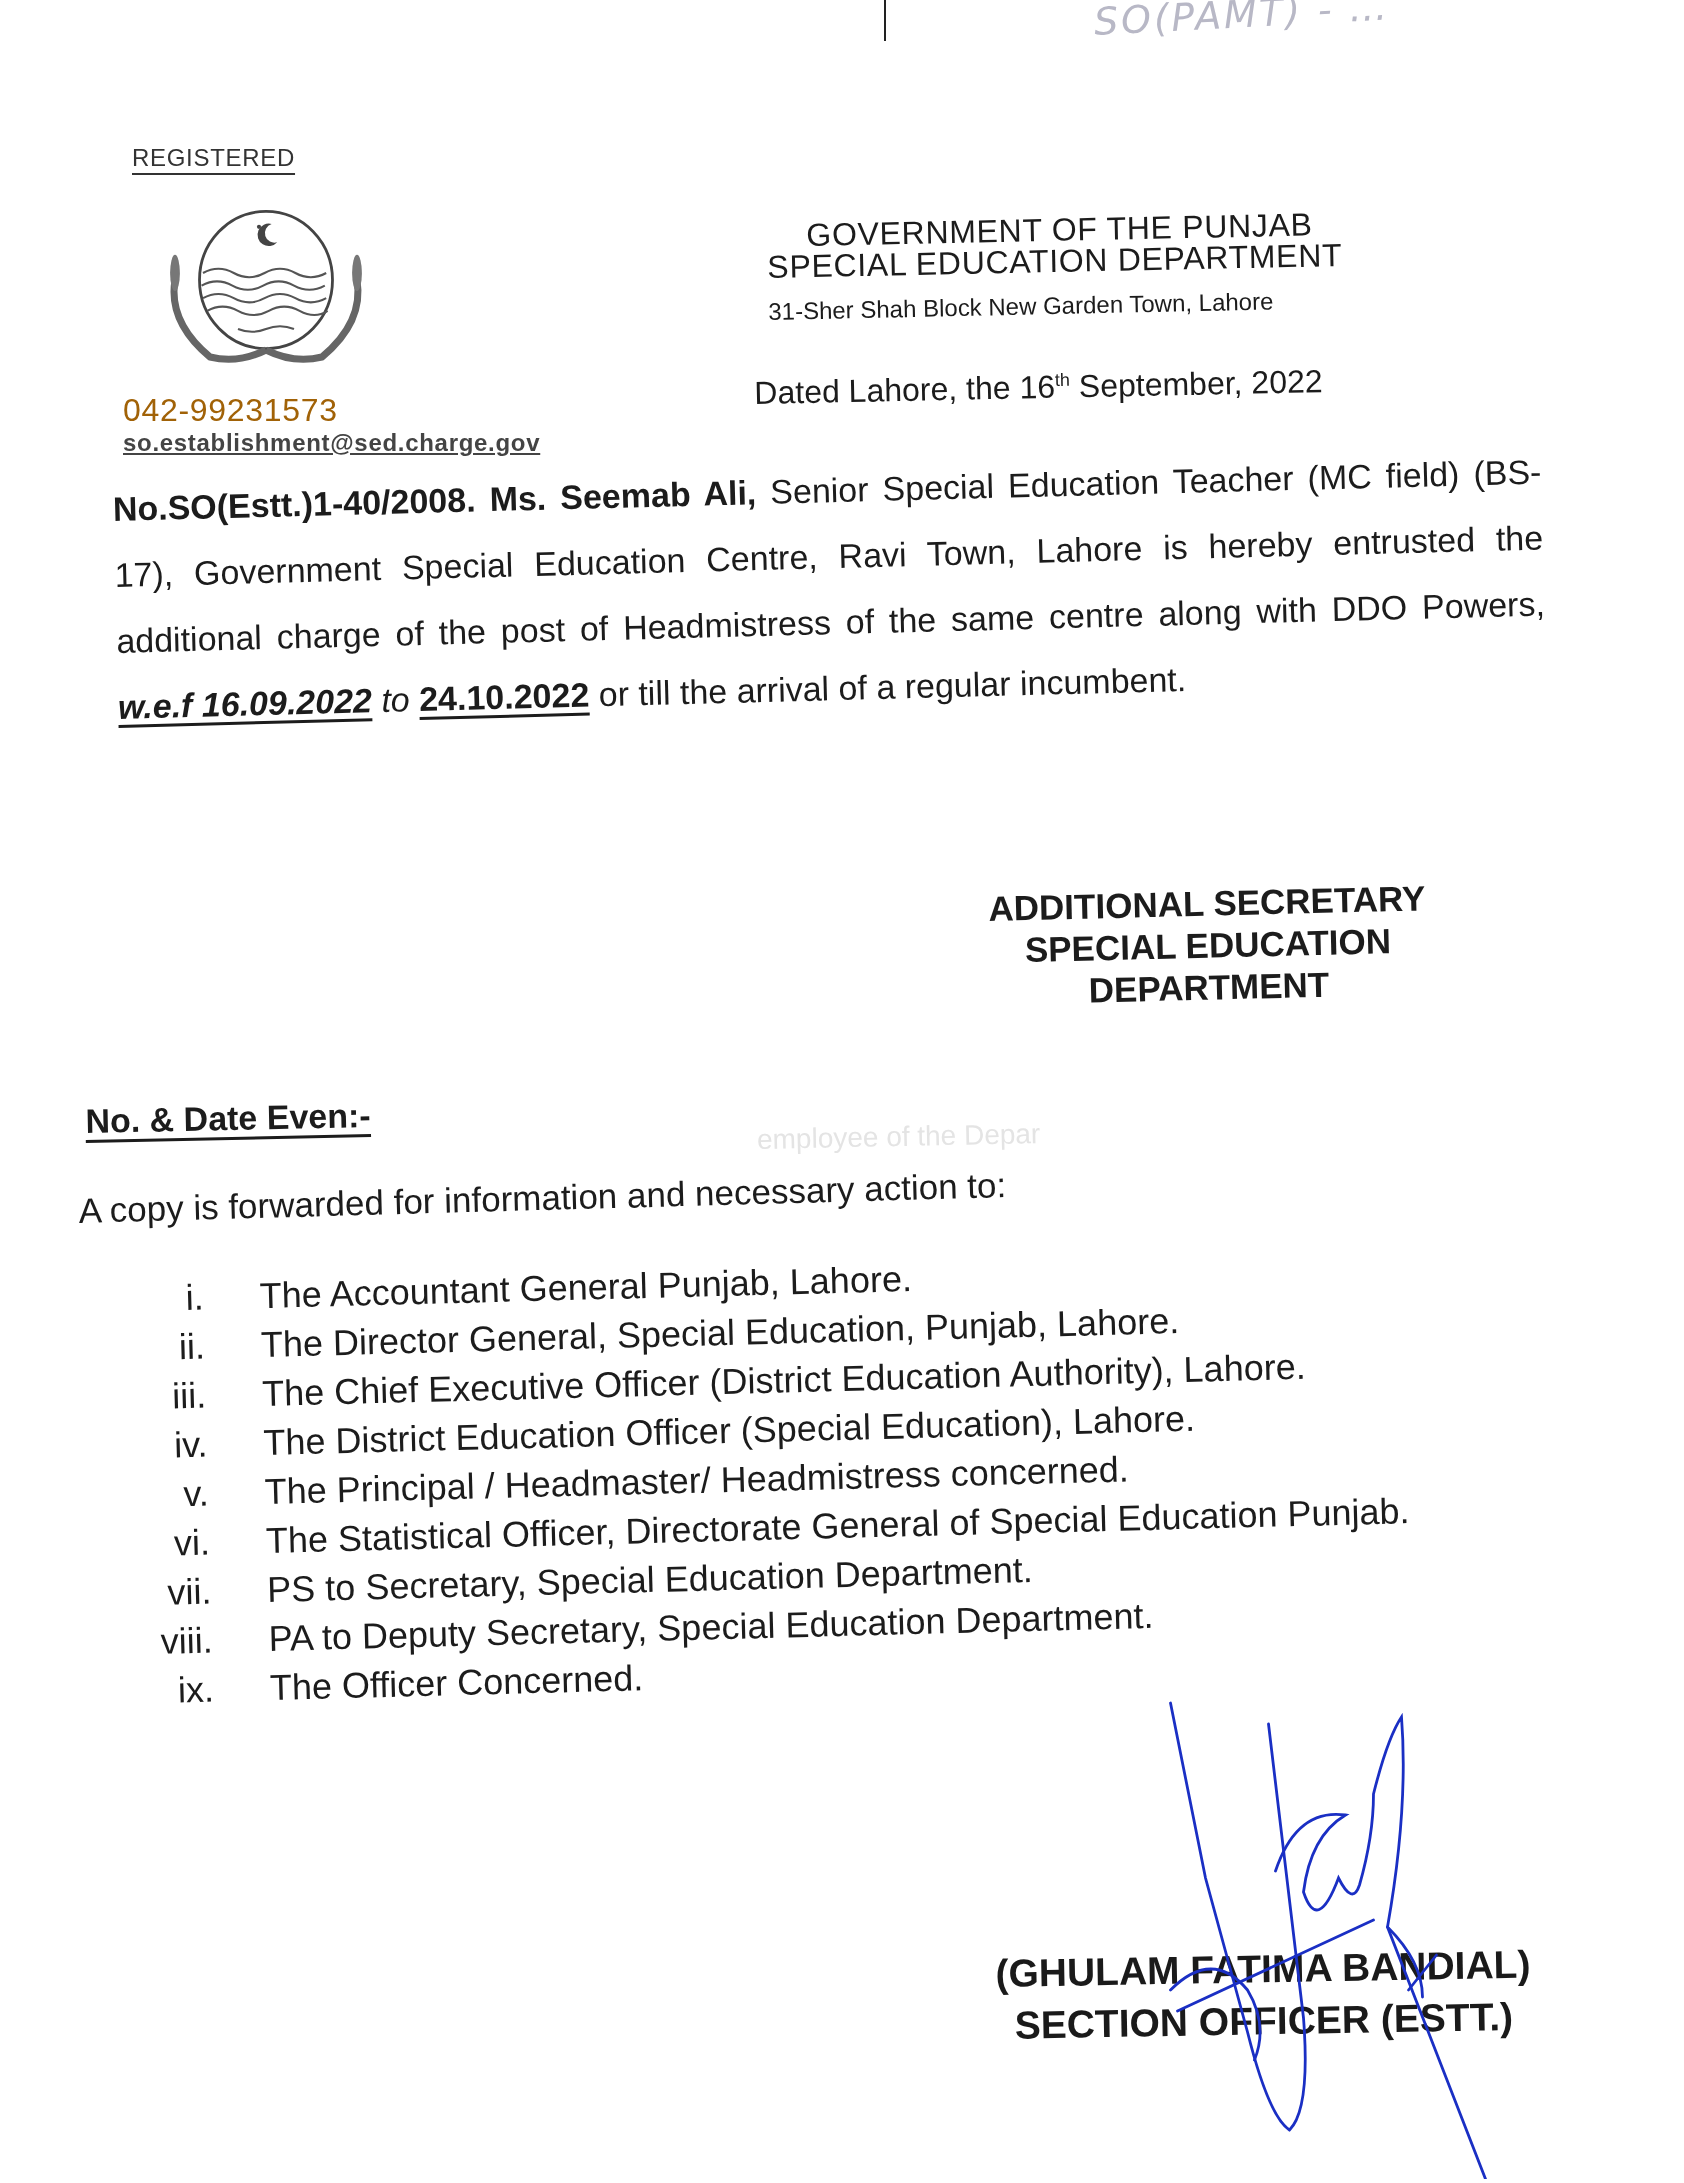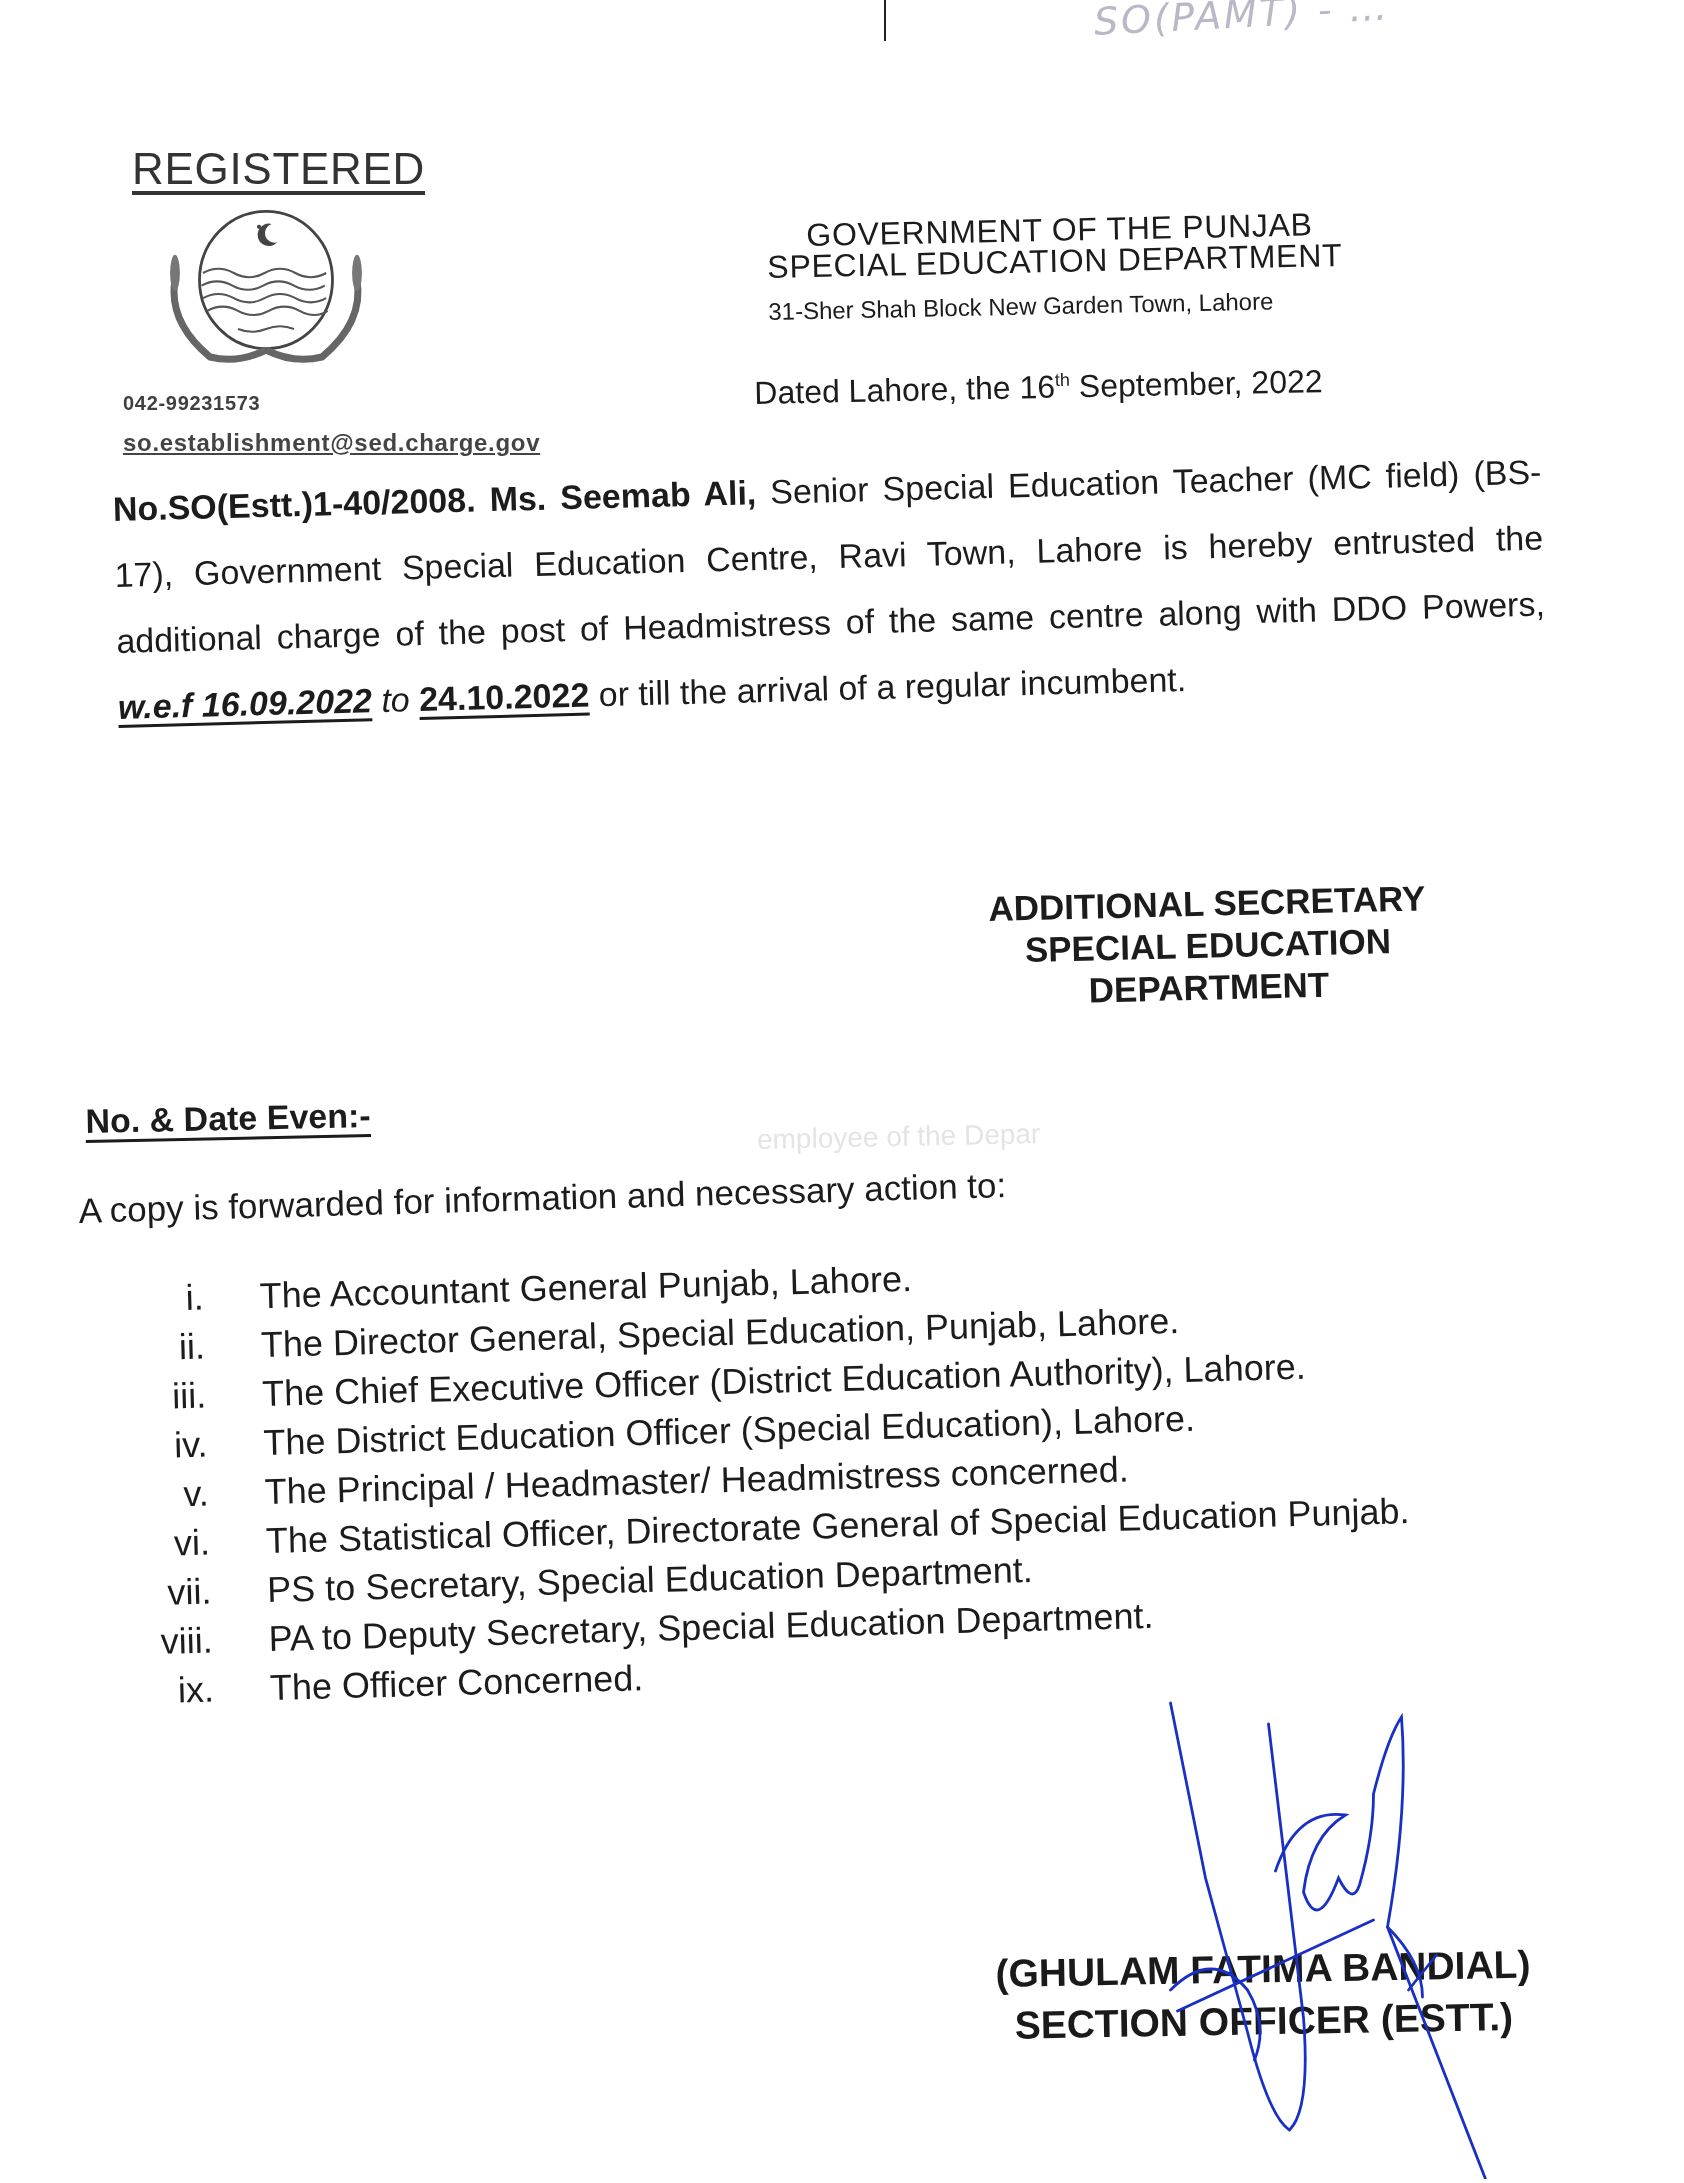--- a/index.html
+++ b/index.html
@@ -5,24 +5,24 @@
   html, body { margin: 0; padding: 0; background: #ffffff; }
   body {
     width: 1684px; height: 2183px; position: relative; overflow: hidden;
     font-family: "Liberation Sans", sans-serif; color: #1c1c1c;
   }
   .abs { position: absolute; white-space: nowrap; }
   .top-rule { left: 884px; top: 0; width: 2.1px; height: 41px; background: #222; }
   .handnote { left: 1093px; top: 0; font-size: 38px; color: #b8b8c6; font-style: italic;
     font-family: "DejaVu Sans", sans-serif; letter-spacing: 2.8px; transform: rotate(-3deg); transform-origin: left top; }
 
-  .registered { left: 132px; top: 144px; font-size: 44px; letter-spacing: 0.7px; text-decoration: underline; text-underline-offset: 7px; color: #333; }
+  .registered { left: 132px; top: 144px; font-size: 24px; letter-spacing: 0.7px; text-decoration: underline; text-underline-offset: 7px; color: #333; }
   .logo { left: 147px; top: 203px; width: 238px; height: 168px; }
 
-  .phone { left: 123px; top: 392px; font-size: 20px; font-weight: bold; letter-spacing: 0.7px; color: #404040; }
+  .phone { left: 123px; top: 392px; font-size: 32px; font-weight: normal; letter-spacing: 0.7px; color: #a16207; }
   .email { left: 123px; top: 429px; font-size: 24px; font-weight: bold; text-decoration: underline; color: #444; letter-spacing: 0.7px; }
 
   .hdr { transform: rotate(-1.2deg); transform-origin: left top; }
   .gov { left: 806px; top: 217px; font-size: 32px; letter-spacing: 0.7px; }
   .dept { left: 767px; top: 249px; font-size: 32px; letter-spacing: 0.7px; }
   .addr { left: 768px; top: 298px; font-size: 24px; }
   .dated { left: 754px; top: 375px; font-size: 32px; }
   .dated sup { font-size: 18px; }
 
   .body-para { left: 112px; top: 476px; width: 1429px; font-size: 34px; line-height: 66px; white-space: normal;

